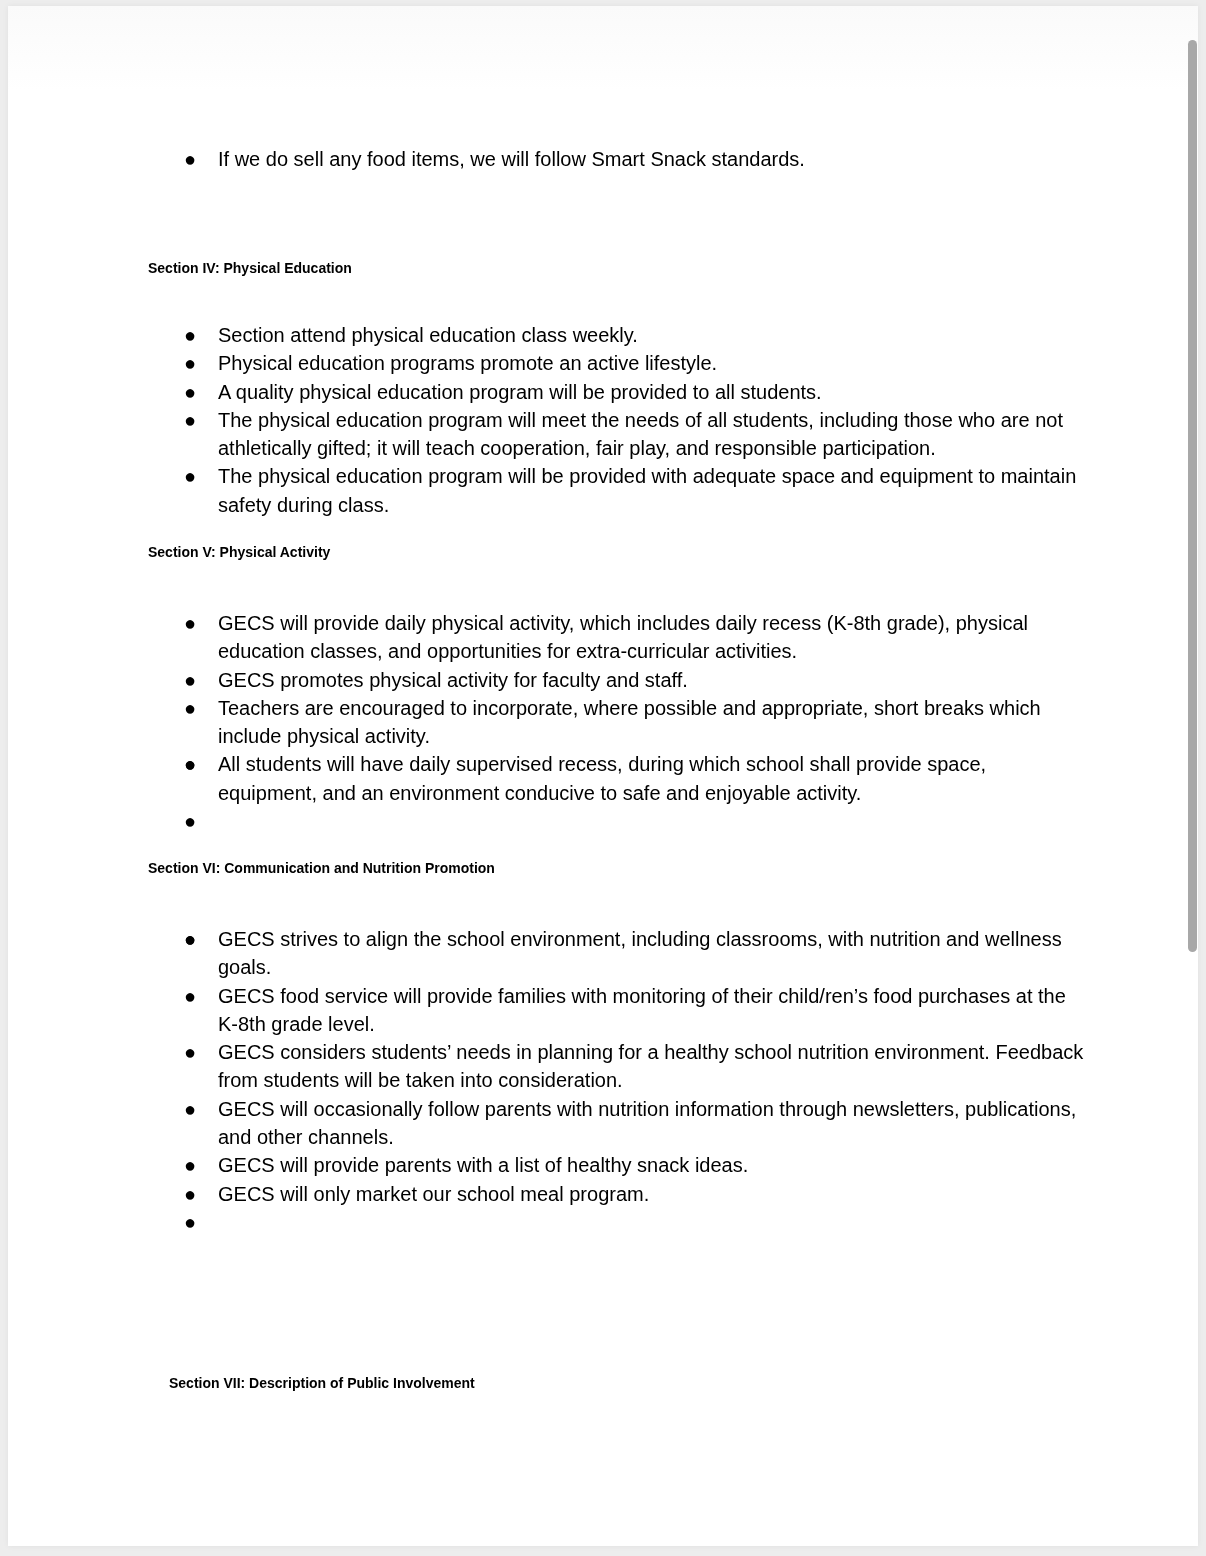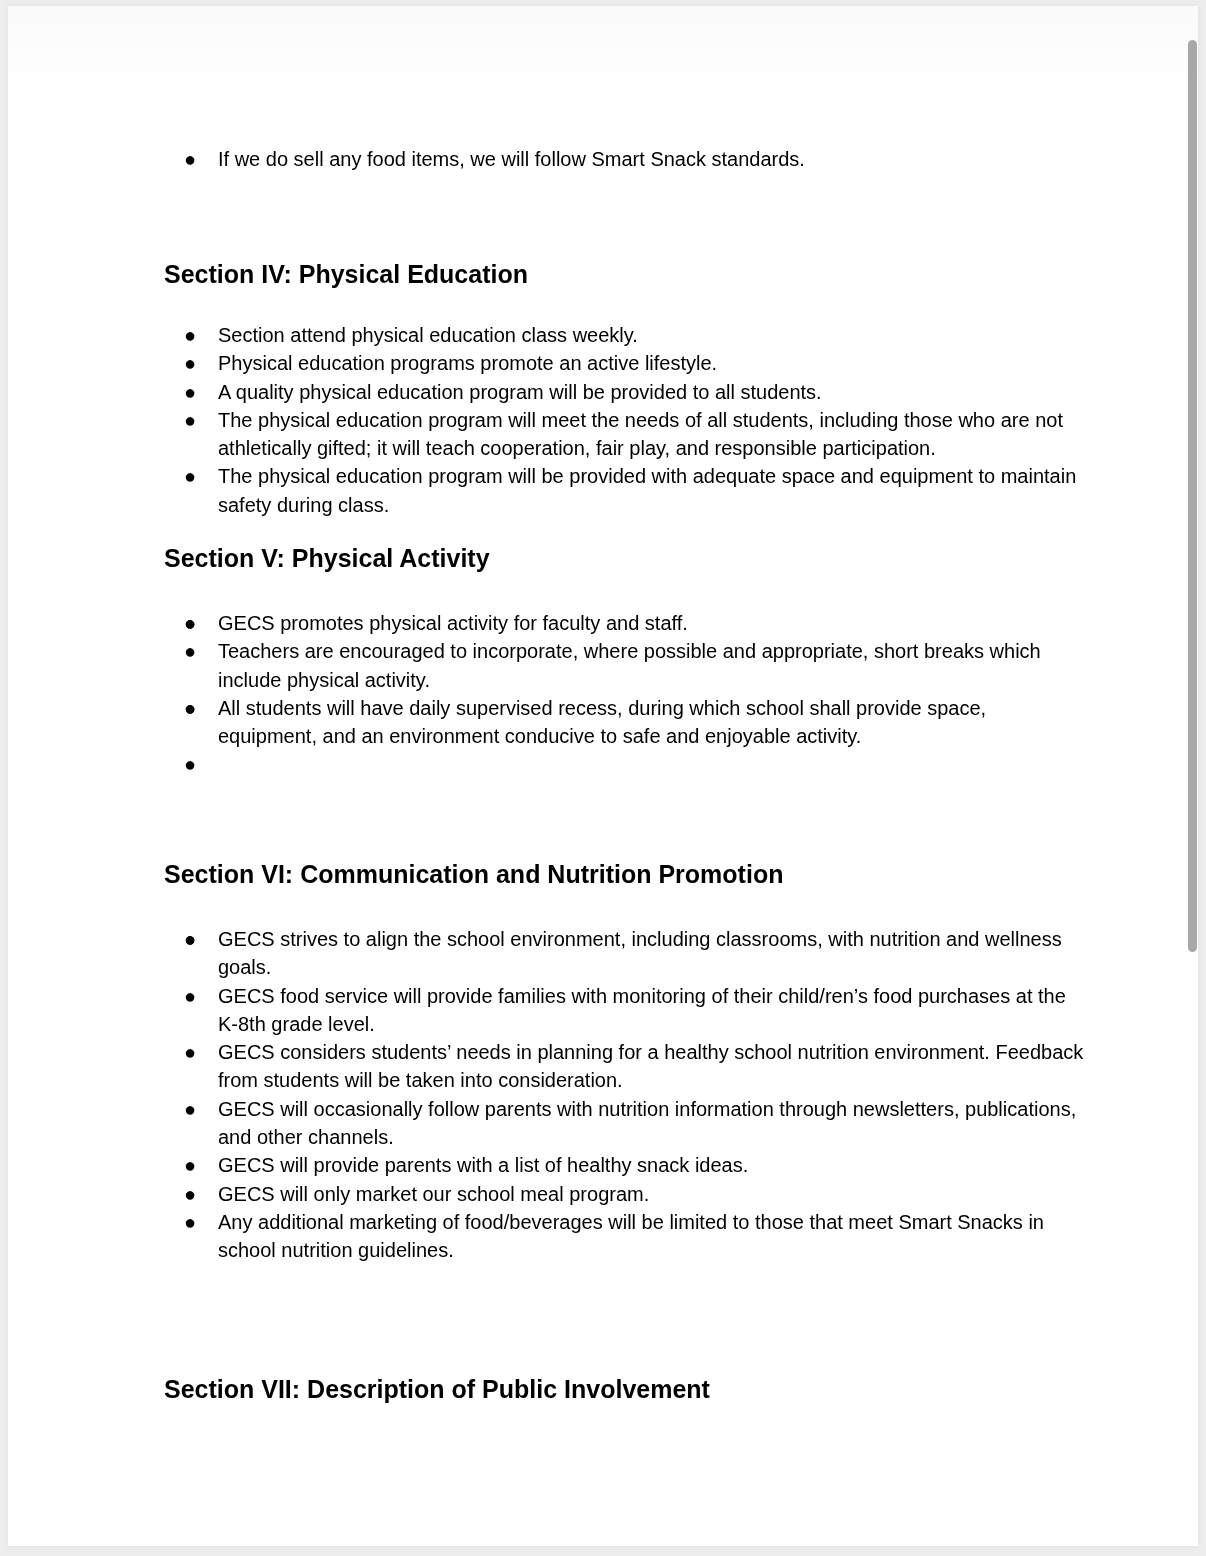--- a/index.html
+++ b/index.html
@@ -44,23 +44,23 @@
       padding-left: 70px;
       line-height: 28.3px;
     }
     ul.bullets li .dot {
       position: absolute;
       left: 36px;
       top: 0;
     }
     .heading {
       position: absolute;
-      left: 16px;
+      left: 0;
       font-weight: bold;
-      font-size: 25px;
+      font-size: 14px;
       margin: 0;
       white-space: nowrap;
     }
     .block { position: absolute; left: 0; width: 940px; }
     .scrollbar-track {
       position: absolute;
       left: 1180px;
       top: 0;
       width: 18px;
       height: 1540px;
@@ -96,42 +96,42 @@
         <li><span class="dot">●</span><span>Physical education programs promote an active lifestyle.</span></li>
         <li><span class="dot">●</span><span>A quality physical education program will be provided to all students.</span></li>
         <li><span class="dot">●</span><span>The physical education program will meet the needs of all students, including those who are not athletically gifted; it will teach cooperation, fair play, and responsible participation.</span></li>
         <li><span class="dot">●</span><span>The physical education program will be provided with adequate space and equipment to maintain safety during class.</span></li>
       </ul>
     </div>
 
     <h2 class="heading" style="top:538px;">Section V: Physical Activity</h2>
     <div class="block" style="top:603px;">
       <ul class="bullets">
-        <li><span class="dot">●</span></li>
+        <li><span class="dot">●</span><span>GECS will provide daily physical activity, which includes daily recess (K-8th grade), physical education classes, and opportunities for extra-curricular activities.</span></li>
         <li><span class="dot">●</span><span>GECS promotes physical activity for faculty and staff.</span></li>
         <li><span class="dot">●</span><span>Teachers are encouraged to incorporate, where possible and appropriate, short breaks which include physical activity.</span></li>
         <li><span class="dot">●</span></li>
         <li><span class="dot">●</span><span>All students will have daily supervised recess, during which school shall provide space, equipment, and an environment conducive to safe and enjoyable activity.</span></li>
         <li style="height:28px;"><span class="dot">●</span><span></span></li>
       </ul>
     </div>
 
     <h2 class="heading" style="top:854px;">Section VI: Communication and Nutrition Promotion</h2>
     <div class="block" style="top:919px;">
       <ul class="bullets">
         <li><span class="dot">●</span></li>
         <li><span class="dot">●</span><span>GECS strives to align the school environment, including classrooms, with nutrition and wellness goals.</span></li>
         <li><span class="dot">●</span><span>GECS food service will provide families with monitoring of their child/ren’s food purchases at the K-8th grade level.</span></li>
         <li><span class="dot">●</span><span>GECS considers students’ needs in planning for a healthy school nutrition environment. Feedback from students will be taken into consideration.</span></li>
         <li><span class="dot">●</span><span>GECS will occasionally follow parents with nutrition information through newsletters, publications, and other channels.</span></li>
         <li><span class="dot">●</span><span>GECS will provide parents with a list of healthy snack ideas.</span></li>
         <li><span class="dot">●</span><span>GECS will only market our school meal program.</span></li>
-        <li><span class="dot">●</span><span>Any additional marketing of food/beverages will be limited to those that meet Smart Snacks in school nutrition guidelines.</span></li>
+        <li><span class="dot">●</span></li>
       </ul>
     </div>
 
-    <h2 class="heading" style="top:1369px;">Section VII: Description of Public Involvement</h2>
+    <h2 class="heading" style="top:1369px;margin-left:21px;">Section VII: Description of Public Involvement</h2>
   </div>
 
   <div class="scrollbar-track">
     <div class="scrollbar-thumb"></div>
   </div>
 </div>
 
 </body></html>

